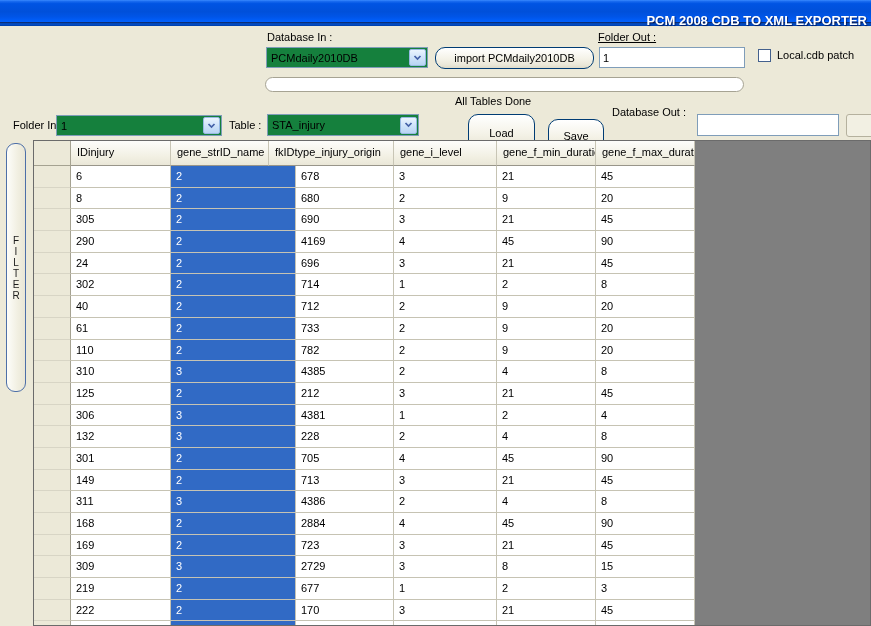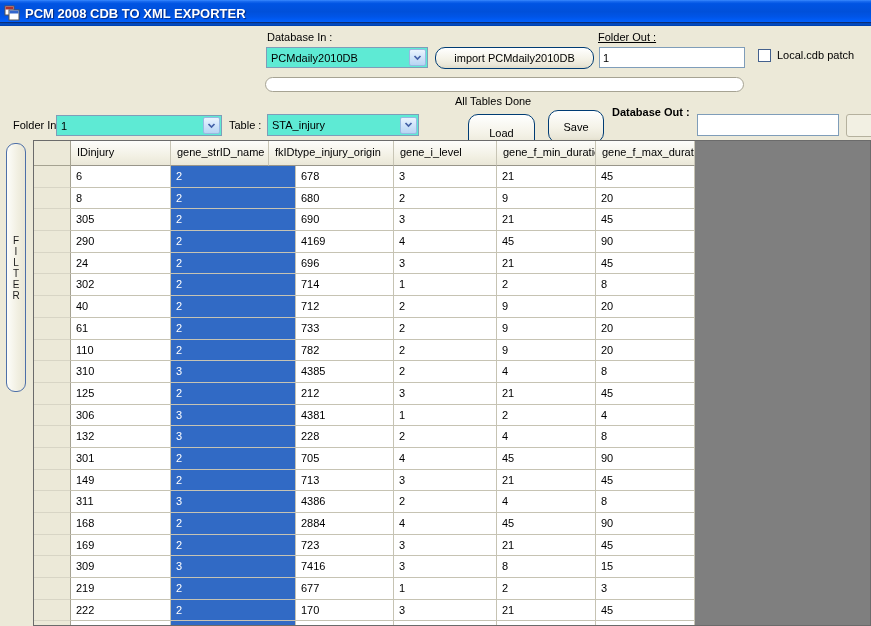--- a/index.html
+++ b/index.html
@@ -7,28 +7,28 @@
   .window{
     position:relative;width:871px;height:626px;overflow:hidden;
     background:var(--form-bg,#ECE9D8);
     font-family:"Liberation Sans",sans-serif;
     -webkit-font-smoothing:none;
   }
   
   .titlebar{
     position:absolute;left:0;top:0;width:871px;height:22px;
     background:linear-gradient(180deg,#3b8bff 0%,#1a6cf0 5%,#0054e3 14%,#0050da 45%,#0055e8 65%,#0060ff 84%,#014e 0%,#0150cf 92%,#003da6 100%);
-    display:flex;align-items:center;padding:13px 4px;
+    display:flex;align-items:flex-end;padding:13px 4px;flex-direction:column;
   }
   .title-text{color:#fff;font-weight:bold;font-size:13px;margin-left:5px;
     text-shadow:1px 1px 1px rgba(0,0,40,.55);white-space:nowrap;}
   .app-icon{width:16px;height:16px;display:block;}
   
   .lbl{position:absolute;font-size:11px;color:#000;white-space:nowrap;}
-  .combo{position:absolute;height:21px;background:#5eead4;border:1px solid #7F9DB9;
+  .combo{position:absolute;height:21px;background:#15803d;border:1px solid #7F9DB9;
     display:flex;align-items:center;font-size:11px;}
   .combo-value{flex:1;padding-left:4px;white-space:nowrap;overflow:hidden;}
   .combo-btn{width:17px;height:17px;margin:1px;border:1px solid #98B9E3;border-radius:2px;
     background:linear-gradient(180deg,#EAF4FE 0%,#D2E5FA 45%,#B8D5F3 100%);
     display:flex;align-items:center;justify-content:center;flex:0 0 17px;}
   .btn{position:absolute;border:1px solid #003C74;border-radius:10px;
     background:linear-gradient(180deg,#FFFFFF 0%,#F4F2E7 55%,#EAE7D8 85%,#DFDBC8 100%);
     font-size:11px;color:#000;display:flex;align-items:center;justify-content:center;
     font-family:"Liberation Sans",sans-serif;}
   .textbox{position:absolute;background:#fff;border:1px solid #7F9DB9;
@@ -115,22 +115,22 @@
   <div class="lbl" style="left:229px;top:119px;">Table :</div>
   <div class="combo" style="left:267px;top:114px;width:152px;height:22px;">
     <span class="combo-value">STA_injury</span>
     <span class="combo-btn">
       <svg width="9" height="6" viewBox="0 0 9 6">
           <path d="M1.5 1 L4.5 4 L7.5 1" fill="none" stroke="#4360A7" stroke-width="1.7"></path>
         </svg>
     </span>
   </div>
   <div class="btn" style="left:468px;top:114px;width:67px;height:37px;">Load</div>
-  <div class="btn" style="left:548px;top:110px;width:56px;height:33px;">Save</div>
-  <div class="lbl" style="left:612px;top:106px;font-weight:bold;">Database Out :</div>
+  <div class="btn" style="left:548px;top:119px;width:56px;height:33px;">Save</div>
+  <div class="lbl" style="left:612px;top:106px;">Database Out :</div>
   <div class="textbox" style="left:697px;top:114px;width:142px;height:22px;"></div>
   <div class="partial-btn"></div>
 
   <div class="filter-btn">
       <span>F</span>
       <span>I</span>
       <span>L</span>
       <span>T</span>
       <span>E</span>
       <span>R</span>
@@ -306,21 +306,21 @@
           <div class="cell c1 selected">2</div>
           <div class="cell c2">723</div>
           <div class="cell c3">3</div>
           <div class="cell c4">21</div>
           <div class="cell c5">45</div>
         </div>
         <div class="grid-row">
           <div class="rh"></div>
           <div class="cell c0">309</div>
           <div class="cell c1 selected">3</div>
-          <div class="cell c2">7416</div>
+          <div class="cell c2">2729</div>
           <div class="cell c3">3</div>
           <div class="cell c4">8</div>
           <div class="cell c5">15</div>
         </div>
         <div class="grid-row">
           <div class="rh"></div>
           <div class="cell c0">219</div>
           <div class="cell c1 selected">2</div>
           <div class="cell c2">677</div>
           <div class="cell c3">1</div>

